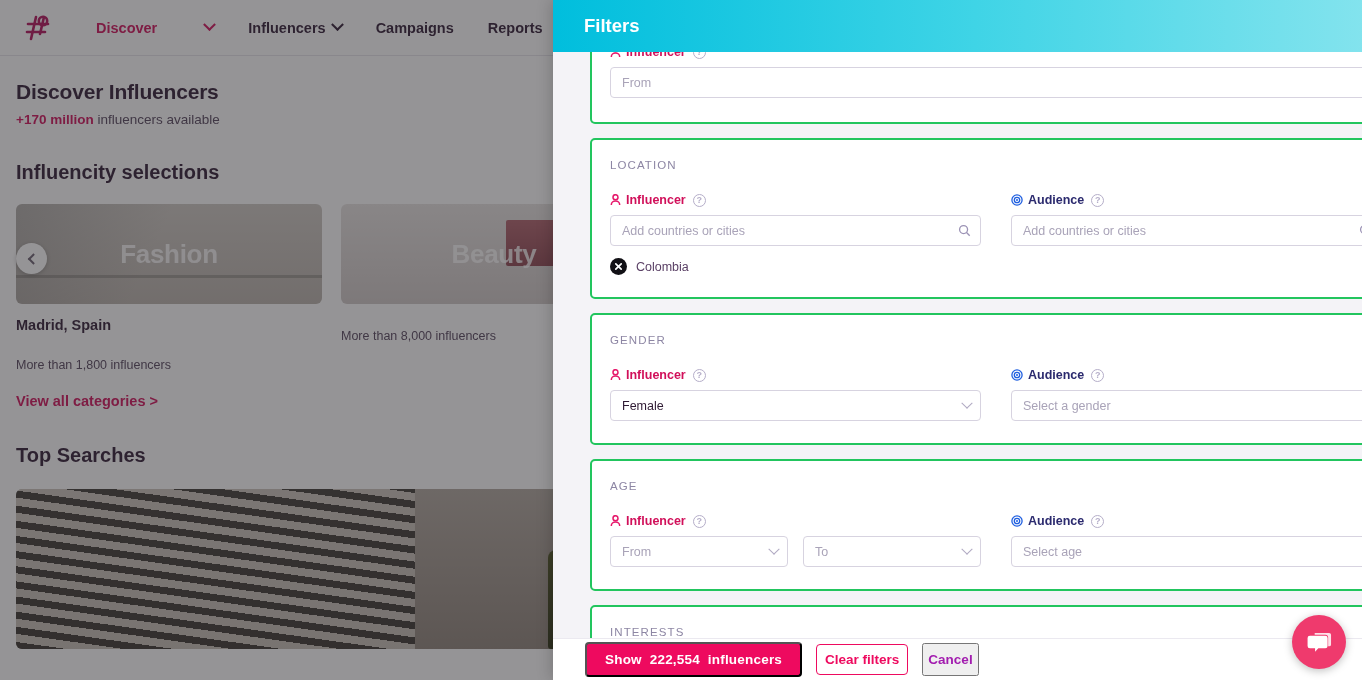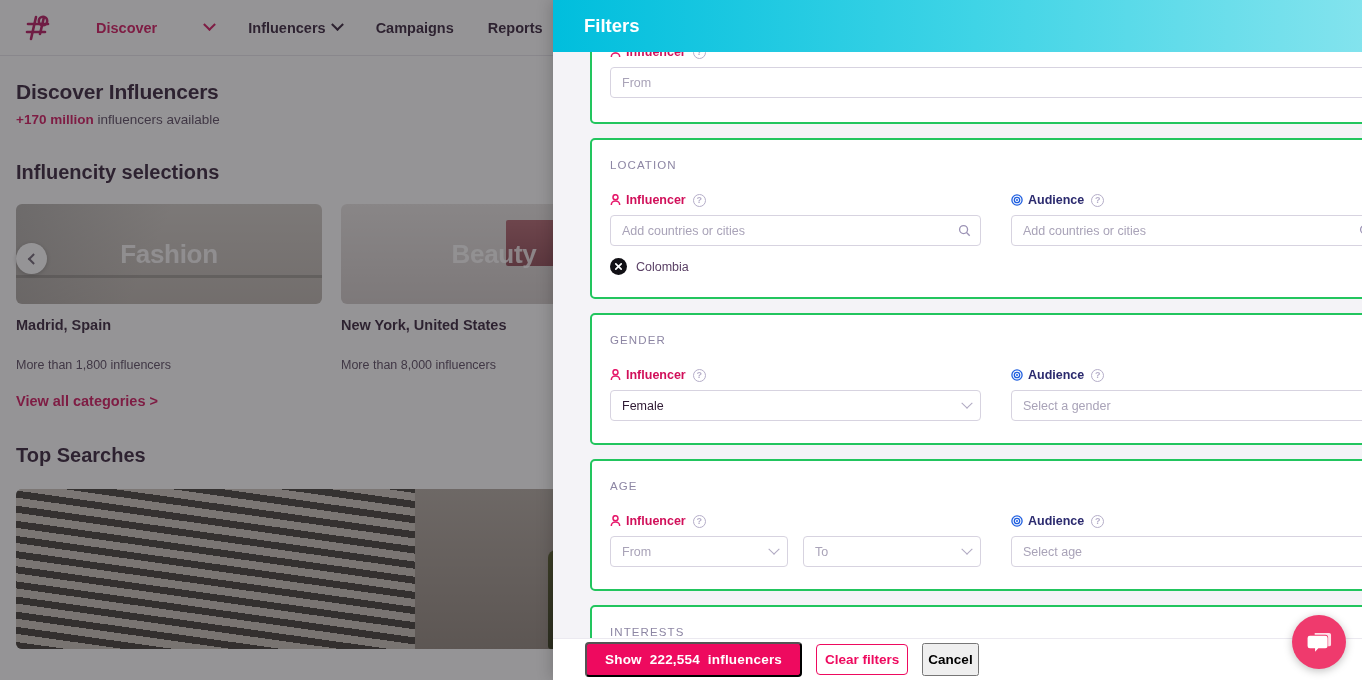--- a/index.html
+++ b/index.html
@@ -167,21 +167,21 @@
     display: flex; align-items: center; gap: 14px; padding-left: 32px;
   }
   .btn-primary {
     background: #ee0a5f; color: #fff; font-size: 13.5px; font-weight: bold;
     border-radius: 4px; padding: 8px 18px; letter-spacing: .2px; white-space: nowrap;
   }
   .btn-outline {
     border: 1px solid #ee0a5f; color: #ee0a5f; background: #fff;
     font-size: 13.5px; font-weight: bold; border-radius: 4px; padding: 7px 8px; white-space: nowrap;
   }
-  .btn-text { color: #000000; font-size: 13.5px; font-weight: bold; padding: 7px 4px; }
+  .btn-text { color: #a21caf; font-size: 13.5px; font-weight: bold; padding: 7px 4px; }
 
   
   .chat-fab {
     position: absolute; right: 16px; bottom: 11px; width: 54px; height: 54px;
     border-radius: 50%; background: #ef3a6d; z-index: 40;
     display: flex; align-items: center; justify-content: center;
     box-shadow: 0 2px 9px rgba(0,0,0,.25);
   }
 </style>
 </head>
@@ -237,21 +237,20 @@
           <div class="card-img img-fashion">
             <span class="ctext">Fashion</span>
           </div>
           <div class="card-name">Madrid, Spain</div>
           <div class="card-meta">More than 1,800 influencers</div>
         </div>
         <div class="card">
           <div class="card-img img-beauty">
             <span class="ctext">Beauty</span>
           </div>
-          <div class="card-name">New York, United States</div>
           <div class="card-meta">More than 8,000 influencers</div>
         </div>
       </div>
 
       <a class="viewall">View all categories &gt;</a>
 
       <h2 class="sec-title">Top Searches</h2>
 
       <div class="wide-card">
         <div class="stripes"></div>

